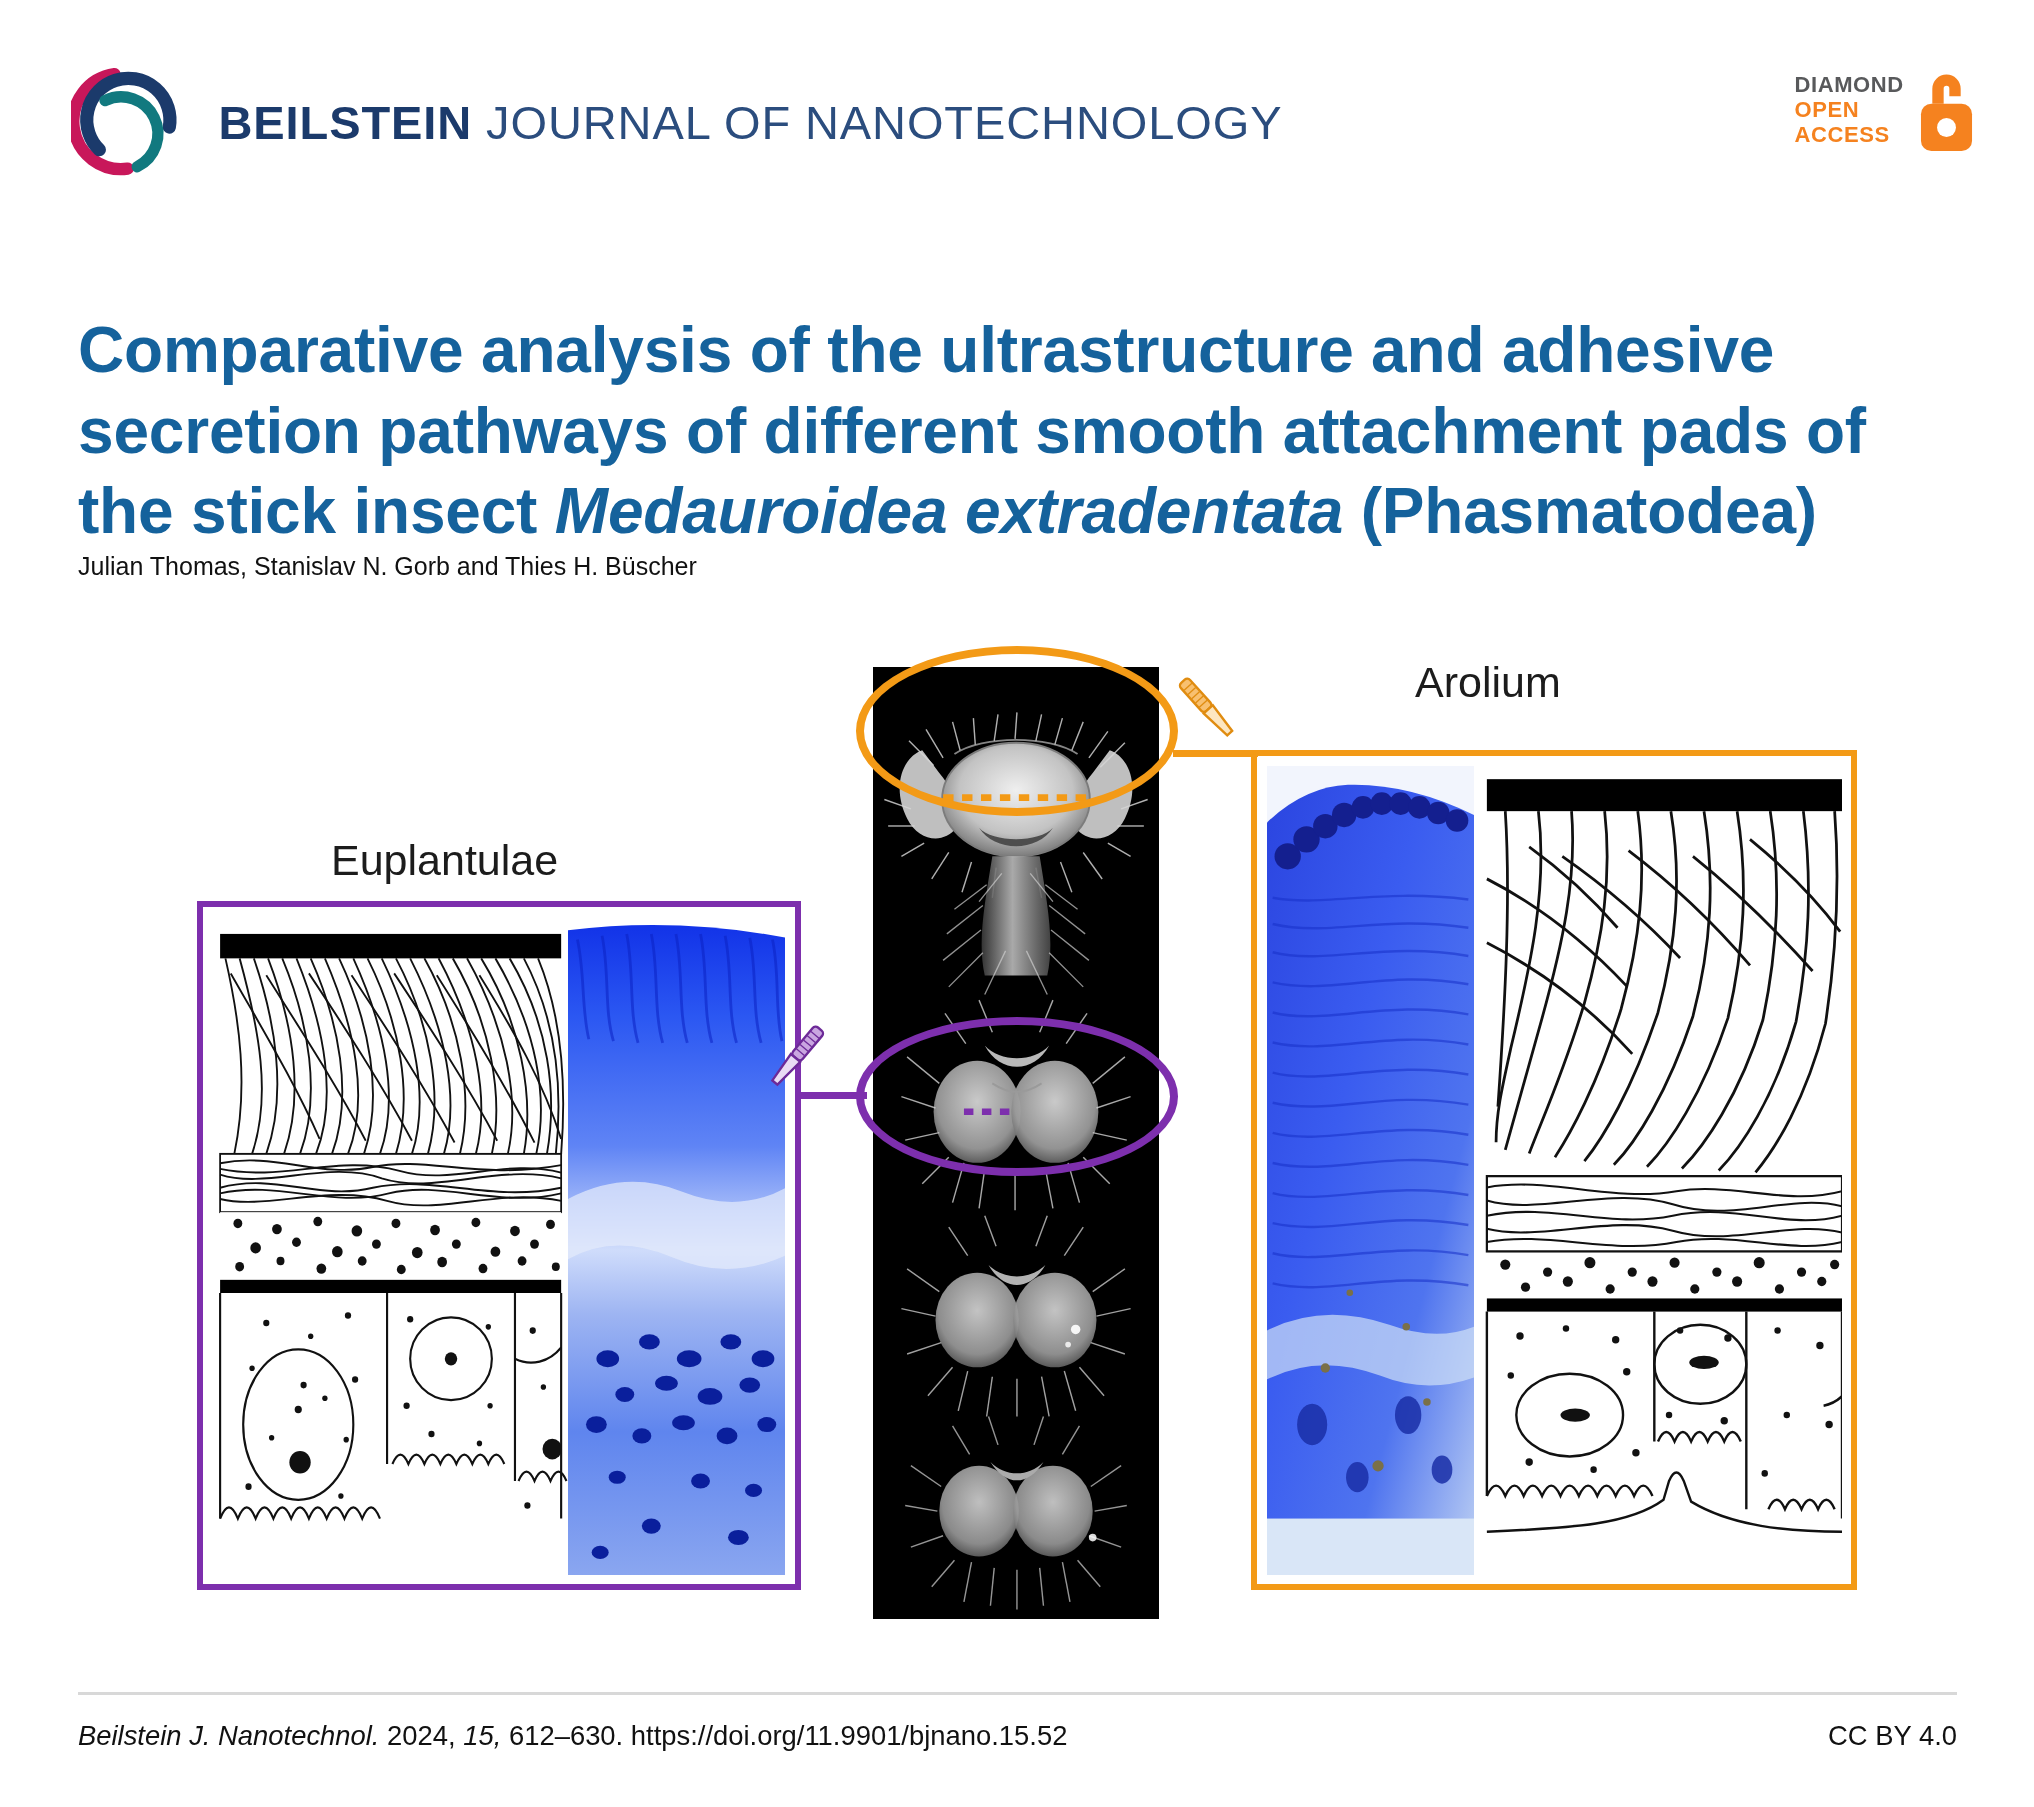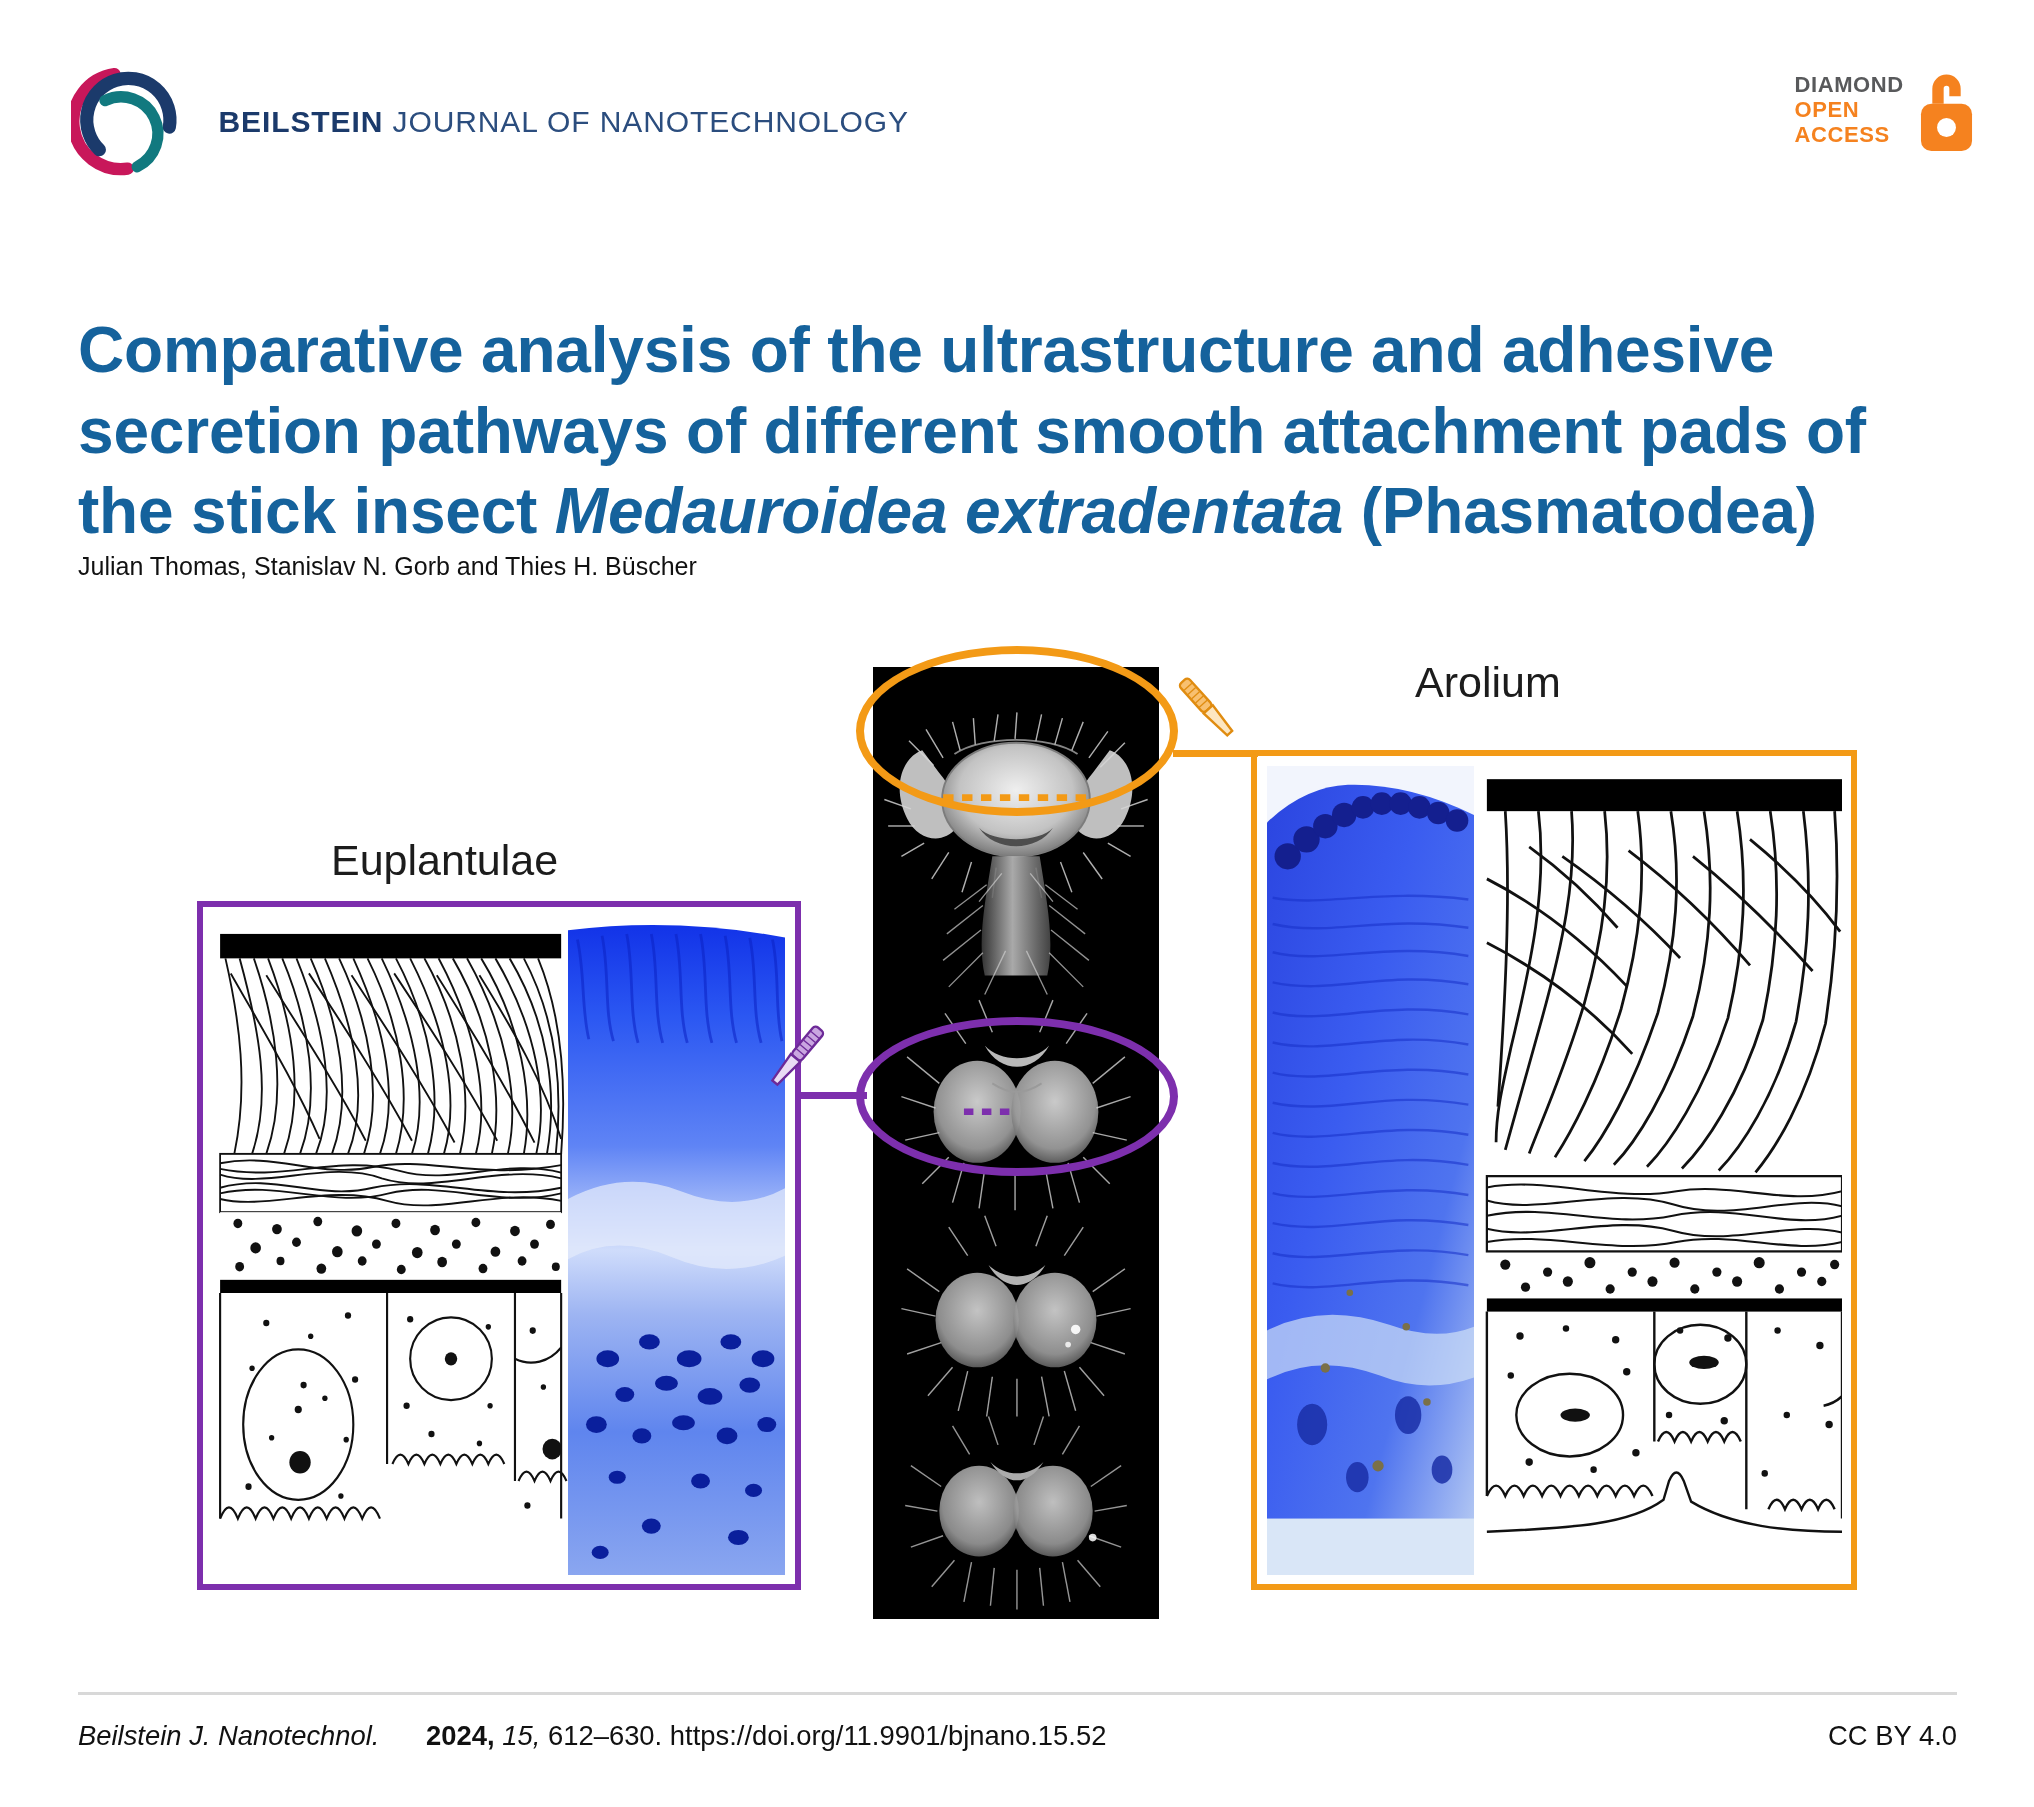--- a/index.html
+++ b/index.html
@@ -27,21 +27,21 @@
     display: flex;
     align-items: center;
     gap: 26.5px;
   }
   .logo-mark {
     width: 121px; height: 121px;
     flex: 0 0 auto;
     display: block;
   }
   .brand-title {
-    font-size: 30px;
+    font-size: 47px;
     letter-spacing: 0.9px;
     white-space: nowrap;
     line-height: 1;
     padding-top: 5.7px;
   }
   .brand-title .b-bold { font-weight: 700; color: #1b3a6b; }
   .brand-title .b-light { font-weight: 400; color: #2b4d7e; }
 
   
   .oa-badge {
@@ -170,21 +170,21 @@
     background: #d8d8d8;
   }
   .footer-left {
     position: absolute;
     left: 78px; top: 1720px;
     font-size: 27.4px;
     color: #111;
     white-space: nowrap;
   }
   .footer-left i { font-style: italic; }
-  .footer-left b { font-weight: 700; font-style: normal; margin-left: 39px; }
+  .footer-left b { font-weight: 400; font-style: normal; }
   .footer-right {
     position: absolute;
     right: 78px; top: 1720px;
     font-size: 27.4px;
     color: #111;
     white-space: nowrap;
   }
 </style>
 </head>
 <body>

